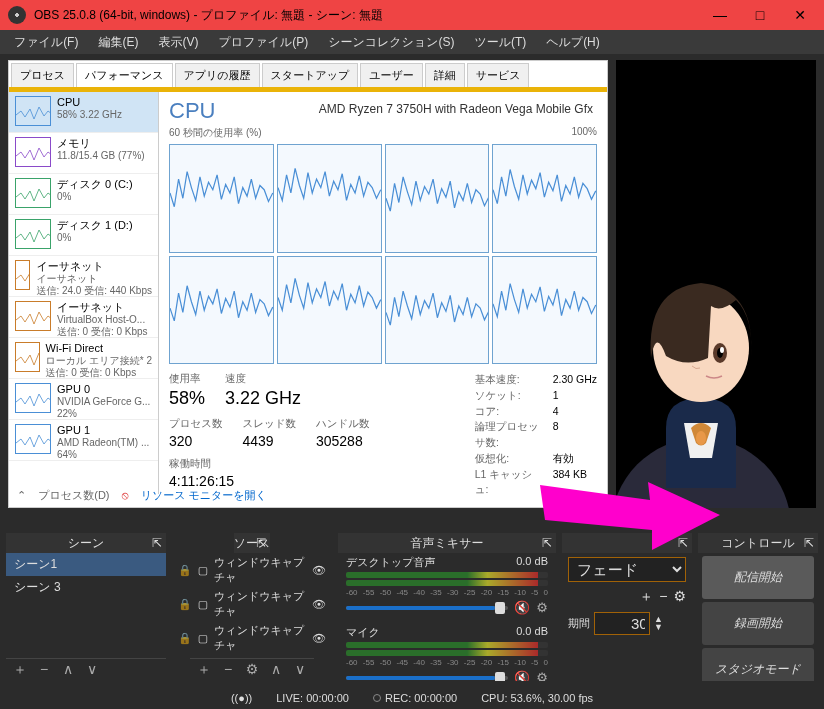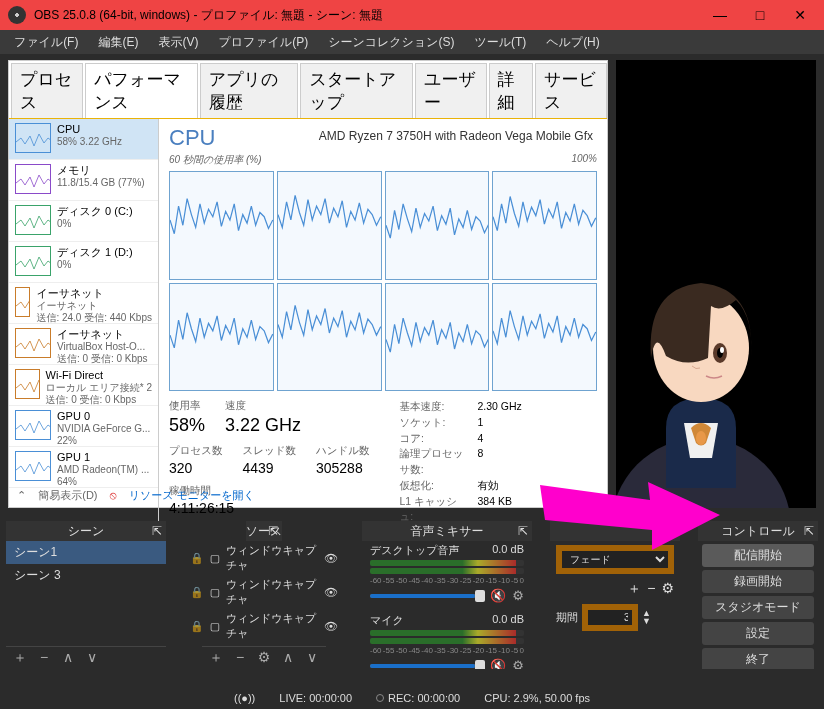--- a/index.html
+++ b/index.html
@@ -12,54 +12,54 @@
 .titlebar .title { flex: 1; font-size: 12px; }
 .titlebar .wbtns { display: flex; gap: 24px; margin-right: 8px; }
 .titlebar .wbtn { width: 16px; height: 16px; display: flex; align-items: center; justify-content: center; cursor: pointer; font-size: 14px; }
 
 
 .menubar { height: 24px; background: #3a3a3a; display: flex; align-items: center; padding: 0 6px; gap: 4px; }
 .menubar .mitem { padding: 2px 8px; font-size: 12px; cursor: pointer; }
 
 
 .taskman { position: absolute; top: 60px; left: 8px; width: 600px; height: 448px; background: #fff; color: #000; border: 1px solid #ccc; }
-.tm-tabs { display: flex; border-bottom: 1px solid #eab308; font-size: 17px; }
+.tm-tabs { display: flex; border-bottom: 5px solid #eab308; font-size: 11px; }
 .tm-tab { padding: 4px 8px; border: 1px solid #ccc; border-bottom: none; background: #f0f0f0; margin-top: 2px; margin-left: 2px; }
 .tm-tab.active { background: #fff; }
 .tm-body { display: flex; height: calc(100% - 44px); }
 .tm-side { width: 150px; border-right: 1px solid #ccc; overflow: hidden; }
 .tm-item { display: flex; gap: 6px; padding: 4px 6px; border-bottom: 1px solid #eee; height: 41px; overflow: hidden; }
 .tm-item.selected { background: #d0e4f5; }
 .tm-info { font-size: 11px; line-height: 1.2; white-space: nowrap; }
 .tm-info .name { font-weight: 500; }
 .tm-info .val { color: #666; font-size: 10px; }
 .tm-main { flex: 1; padding: 6px 10px; position: relative; overflow: hidden; }
 .tm-title { font-size: 22px; color: #4a7fbf; margin-bottom: 2px; }
 .tm-sub { position: absolute; right: 14px; top: 10px; font-size: 12px; color: #333; }
-.tm-graphlabel { font-size: 10px; color: #666; display: flex; justify-content: space-between; font-style: italic; }
+.tm-graphlabel { font-size: 10px; color: #666; display: flex; justify-content: space-between; }
 .tm-graphs { display: grid; grid-template-columns: repeat(4, 1fr); grid-template-rows: 1fr 1fr; gap: 3px; height: 220px; margin: 4px 0 8px; }
 .tm-graph { border: 1px solid #6fa3d0; background: #f4f9fe; position: relative; overflow: hidden; }
 .tm-graph svg { width: 100%; height: 100%; }
-.tm-stats { display: flex; gap: 30px; font-size: 10.5px; }
+.tm-stats { display: flex; gap: 30px; font-size: 10.5px; justify-content: space-between; }
 .tm-stats .col .lbl { color: #666; }
 .tm-stats .col .big { font-size: 18px; margin: 2px 0 8px; }
 .tm-stats .col .row { display: flex; gap: 8px; line-height: 1.5; }
 .tm-stats .col .row .k { color: #666; width: 70px; }
 .tm-foot { position: absolute; bottom: 4px; left: 8px; font-size: 11px; color: #666; display: flex; gap: 12px; align-items: center; }
 .tm-foot .link { color: #0066cc; }
 
 
 .preview { position: absolute; right: 8px; top: 60px; width: 200px; height: 448px; background: #000; }
 .avatar { position: absolute; bottom: 0; right: 20px; width: 190px; height: 280px; }
 
 
 .arrow { position: absolute; top: 470px; left: 540px; width: 180px; height: 80px; z-index: 50; pointer-events: none; }
 
 
-.panels { position: absolute; bottom: 34px; left: 0; right: 0; height: 160px; display: flex; gap: 18px; padding: 6px; }
+.panels { position: absolute; bottom: 22px; left: 0; right: 0; height: 160px; display: flex; gap: 6px; padding: 6px; }
 .panel { background: #2b2b2b; display: flex; flex-direction: column; }
 .panel-hdr { height: 20px; background: #333; display: flex; align-items: center; justify-content: center; position: relative; font-size: 12px; }
 .panel-hdr .pop { position: absolute; right: 4px; font-size: 12px; }
 .panel-body { flex: 1; overflow: hidden; }
 .scenes { width: 160px; }
 .scene-item { padding: 3px 8px; font-size: 12px; }
 .scene-item.selected { background: #3a5a80; }
 .sources { width: 160px; align-items: center; }
 .src-item { display: flex; align-items: center; gap: 6px; padding: 2px 6px; font-size: 11px; }
 .src-item .lock { opacity: 0.6; }
@@ -70,24 +70,24 @@
 .meter { height: 6px; background: linear-gradient(to right, #2a6e2a 0%, #2a6e2a 60%, #aaaa2a 70%, #aa2a2a 95%, #333 95%); border-radius: 2px; margin: 2px 0; }
 .ticks { font-size: 8px; color: #888; display: flex; justify-content: space-between; }
 .slider-row { display: flex; align-items: center; gap: 6px; margin: 3px 0 6px; }
 .slider { flex: 1; height: 4px; background: #555; position: relative; border-radius: 2px; }
 .slider .fill { position: absolute; left: 0; top: 0; bottom: 0; background: #1a6fc9; border-radius: 2px; }
 .slider .thumb { position: absolute; top: -4px; width: 10px; height: 12px; background: #ddd; border-radius: 2px; }
 .mute { color: #d33; font-size: 13px; }
 .gear { font-size: 13px; color: #aaa; }
 .trans { width: 130px; }
 .trans .row { display: flex; align-items: center; gap: 4px; padding: 4px 6px; font-size: 11px; }
-.trans select, .trans input { background: #222; color: #ddd; border: 6px solid #a16207; padding: 2px 4px; font-size: 10px; }
+.trans select, .trans input { background: #222; color: #ddd; border: 1px solid #a16207; padding: 2px 4px; font-size: 15px; }
 .trans .btns { display: flex; gap: 6px; justify-content: flex-end; padding: 2px 6px; font-size: 14px; }
 .controls { width: 120px; }
-.ctrl-btn { display: block; width: calc(100% - 8px); margin: 3px 4px; padding: 3px; text-align: center; background: #444; font-size: 12px; cursor: pointer; border-radius: 3px; }
+.ctrl-btn { display: block; width: calc(100% - 8px); margin: 3px 4px; padding: 13px; text-align: center; background: #444; font-size: 12px; cursor: pointer; border-radius: 3px; font-style: italic; }
 .ctrl-btn.hl { background: #5a5a5a; }
 
 
 .panel-tbar { display: flex; gap: 4px; padding: 2px 4px; border-top: 1px solid #444; font-size: 14px; color: #aaa; }
 .panel-tbar span { width: 20px; text-align: center; cursor: pointer; }
 
 
 .statusbar { position: absolute; bottom: 0; left: 0; right: 0; height: 22px; background: #2b2b2b; display: flex; align-items: center; justify-content: center; gap: 24px; font-size: 11px; }
 .statusbar .dot { width: 8px; height: 8px; border-radius: 50%; border: 1px solid #888; display: inline-block; margin-right: 4px; }
 
@@ -322,21 +322,21 @@
               <span class="k">L1 キャッシュ:</span>
               <span>384 KB</span>
             </div>
 
         </div>
       </div>
     </div>
   </div>
   <div class="tm-foot">
     <span>⌃</span>
-    <span>簡易表示(D)</span>
+    <span>プロセス数(D)</span>
     <span style="color:#d33">⦸</span>
     <span class="link">リソース モニターを開く</span>
   </div>
 </div>
 
 <svg class="arrow" viewBox="0 0 180 80">
   <polygon points="0,15 110,30 108,12 180,45 112,80 112,60 5,50" fill="#ff00cc"></polygon>
 </svg>
 
 <div class="panels">
@@ -497,14 +497,14 @@
         <div class="ctrl-btn">設定</div>
         <div class="ctrl-btn">終了</div>
       </div>
   </div>
 </div>
 
 <div class="statusbar">
   <span>((●))</span>
   <span><span>LIVE:</span> <span>00:00:00</span></span>
   <span><span class="dot"></span><span>REC:</span> <span>00:00:00</span></span>
-  <span>CPU: 2.9%, 50.00 fps</span>
+  <span>CPU: 53.6%, 30.00 fps</span>
 </div>
 
 </body></html>

